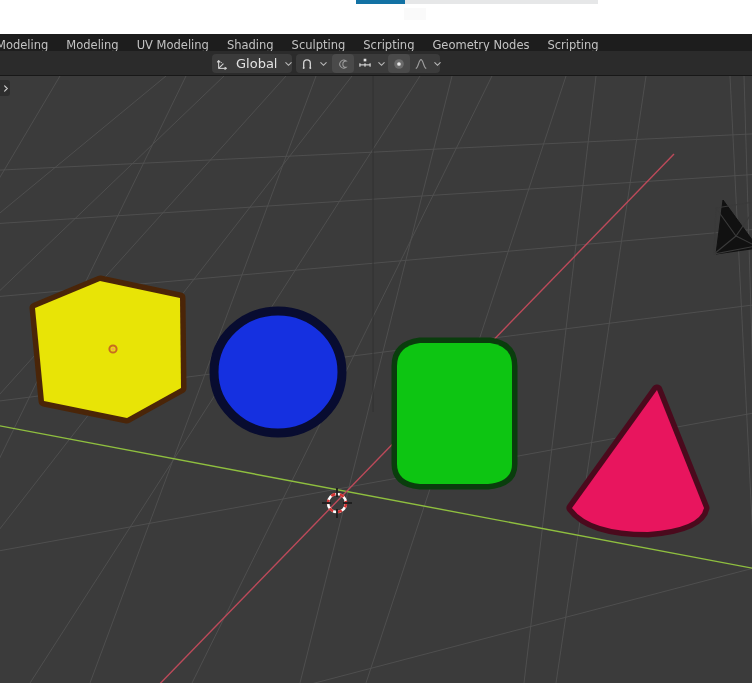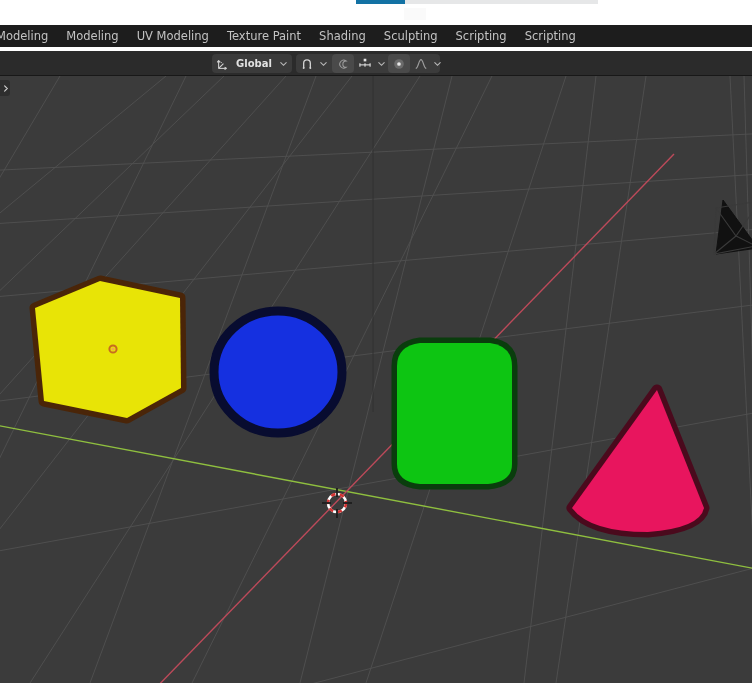--- a/index.html
+++ b/index.html
@@ -24,21 +24,21 @@
     position: absolute; left: 0; top: 0; width: 49px; height: 4px;
     background: #1372a4;
   }
   .strip-ghost {
     position: absolute; left: 404px; top: 8px; width: 22px; height: 12px;
     background: #fafafa;
   }
 
   
   .topbar {
-    position: absolute; left: 0; top: 25px; width: 752px; height: 22px;
+    position: absolute; left: 0; top: 34px; width: 752px; height: 22px;
     background: #1d1d1d;
     display: flex; align-items: center;
   }
   .tab {
     color: #c3c3c3; font-size: 11.5px; line-height: 24px;
     padding: 0 9px; white-space: nowrap; height: 24px;
     font-family: "DejaVu Sans", sans-serif;
   }
   .tab.first { padding-left: 0; margin-left: -4px; }
 
@@ -51,21 +51,21 @@
   .hgroup {
     position: absolute; top: 3px; height: 19px;
     background: #3b3b3b; border-radius: 4px;
     display: flex; align-items: center;
   }
   .hbtn {
     height: 19px; display: flex; align-items: center; justify-content: center;
     padding: 0 4px; color: #d4d4d4; font-size: 10px;
   }
   .hbtn.active { background: #4a4a4a; border-radius: 4px; }
-  .hlabel { color: #e2e2e2; font-size: 10px; padding: 0 6px 0 2px; font-weight: bold; }
+  .hlabel { color: #e2e2e2; font-size: 13px; padding: 0 6px 0 2px; }
   .chev { color: #b9b9b9; font-size: 8px; padding: 0 5px 0 1px; }
 
   .g-orient  { left: 212px; width: 80px; }
   .g-snap    { left: 296px; width: 40px; }
   .g-prop    { left: 332px; width: 66px; }
   .g-falloff { left: 388px; width: 52px; }
 
   .icon-svg { display: block; }
 
   .nav-gizmo-btn {
@@ -97,24 +97,24 @@
     <div class="progress-track">
       <div class="progress-fill"></div>
     </div>
     <div class="strip-ghost"></div>
   </div>
 
   <div class="topbar">
     <div class="tab first">Modeling</div>
     <div class="tab">Modeling</div>
     <div class="tab">UV Modeling</div>
-    <div class="tab">Texture Paint</div>
     <div class="tab">Shading</div>
     <div class="tab">Sculpting</div>
     <div class="tab">Scripting</div>
+    <div class="tab">Geometry Nodes</div>
     <div class="tab">Scripting</div>
 
   </div>
 
   <div class="header">
 
     <div class="hgroup g-orient">
       <div class="hbtn">
         <svg class="icon-svg" width="14" height="14" viewBox="0 0 16 16">
           <path d="M3 13 L3 4" stroke="#d4d4d4" stroke-width="1.2" fill="none"></path>

